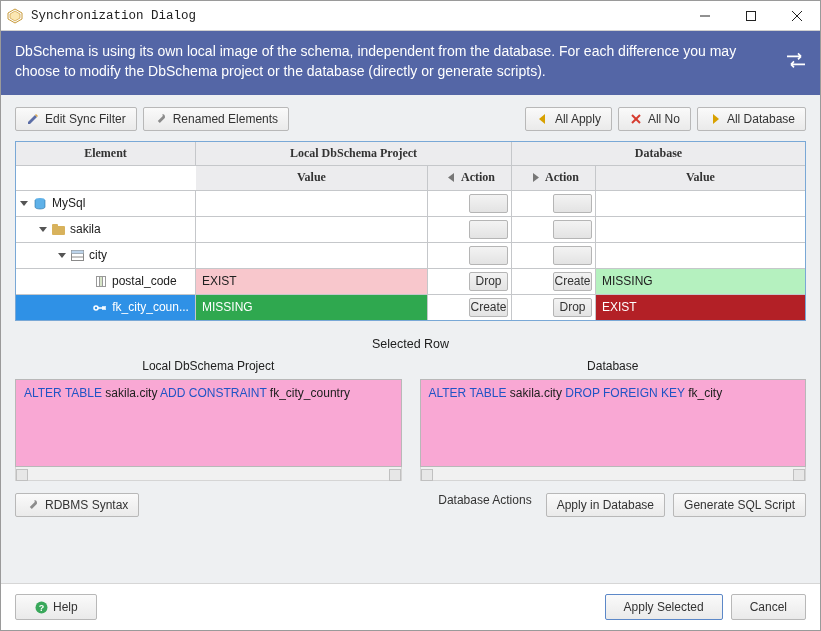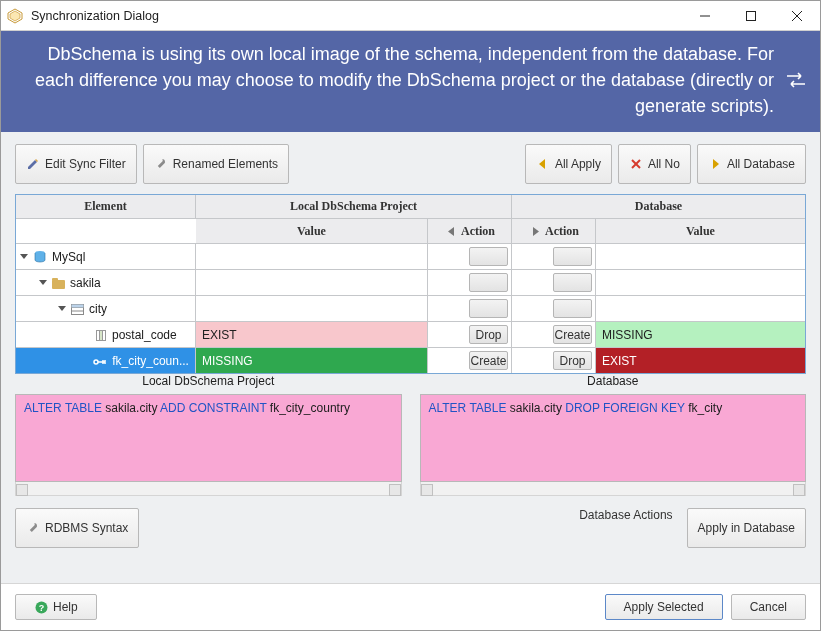--- a/index.html
+++ b/index.html
@@ -43,50 +43,49 @@
   }
   
   .titlebar{
     height:30px;
     display:flex;align-items:center;
     border-bottom:1px solid #d0d0d0;
     background:#ffffff;
     color:var(--titlebar-fg);
   }
   .titlebar .icon{width:28px;display:flex;align-items:center;justify-content:center;}
-  .titlebar .title{flex:1;padding-left:2px;font-size:12.5px;}
+  .titlebar .title{flex:1;padding-left:2px;font-size:12.5px;font-family:Liberation Mono, monospace;}
   .winbtn{
     width:46px;height:30px;display:flex;align-items:center;justify-content:center;
     cursor:pointer;
   }
   .winbtn svg{stroke:#222;}
   
   .banner{
     background:var(--banner);
     color:var(--banner-fg);
     padding:10px 46px 13px 14px;
     position:relative;
-    font-size:18px;
+    font-size:14px;
     line-height:1.45;
-    text-align:right;
   }
   .banner .swap-icon{position:absolute;right:14px;top:50%;transform:translateY(-50%);}
   
   .content{
     flex:1;
     background:var(--panel-bg);
     padding:12px 14px 10px;
     display:flex;flex-direction:column;
     min-height:0;
   }
   .toolbar{display:flex;gap:6px;align-items:center;margin-bottom:10px;}
   .spacer{flex:1;}
   .btn{
     display:inline-flex;align-items:center;gap:5px;
-    height:40px;padding:0 10px;
+    height:24px;padding:0 10px;
     background:linear-gradient(#fafafa,#eaeaea);
     border:1px solid var(--btn-border);
     border-radius:2px;
     color:#333;cursor:pointer;
     font-size:12px;
     white-space:nowrap;
   }
   .ico{width:14px;height:14px;display:inline-flex;align-items:center;justify-content:center;}
   
   .grid{
@@ -385,20 +384,21 @@
               <div class="mini-btn">Create</div>
             </div>
             <div class="cell act-btn">
               <div class="mini-btn">Drop</div>
             </div>
             <div class="cell red">EXIST</div>
           </div>
         </div>
     </div>
 
+    <div class="sel-title">Selected Row</div>
     <div class="two-col">
       <div class="col">
         <div class="hd">Local DbSchema Project</div>
         <div class="sql-box" id="sql-local"><span class="kw">ALTER TABLE</span> sakila.city <span class="kw">ADD CONSTRAINT</span> fk_city_country</div>
         <div class="hscroll"></div>
       </div>
       <div class="col">
         <div class="hd">Database</div>
         <div class="sql-box" id="sql-db"><span class="kw">ALTER TABLE</span> sakila.city <span class="kw">DROP FOREIGN KEY</span> fk_city</div>
         <div class="hscroll"></div>
@@ -410,20 +410,21 @@
         <span class="ico">
             <svg width="12" height="12" viewBox="0 0 12 12">
               <path d="M7 1a3 3 0 0 1 3 3c0 .4-.1.8-.2 1.1l-5 5-2-2 5-5C7.5 1 7 1 7 1z" fill="#8c8c8c"></path>
             </svg>
           </span>
         <span>RDBMS Syntax</span>
       </button>
       <div class="spacer"></div>
       <span class="db-actions-label">Database Actions</span>
       <button class="btn">Apply in Database</button>
+      <button class="btn">Generate SQL Script</button>
     </div>
   </div>
 
   <div class="footer">
     <button class="btn">
       <span class="ico">
           <svg width="13" height="13" viewBox="0 0 13 13">
             <circle cx="6.5" cy="6.5" r="6" fill="#39a85b"></circle>
             <text x="6.5" y="10" text-anchor="middle" font-size="9" font-weight="bold" fill="#fff">?</text>
           </svg>

